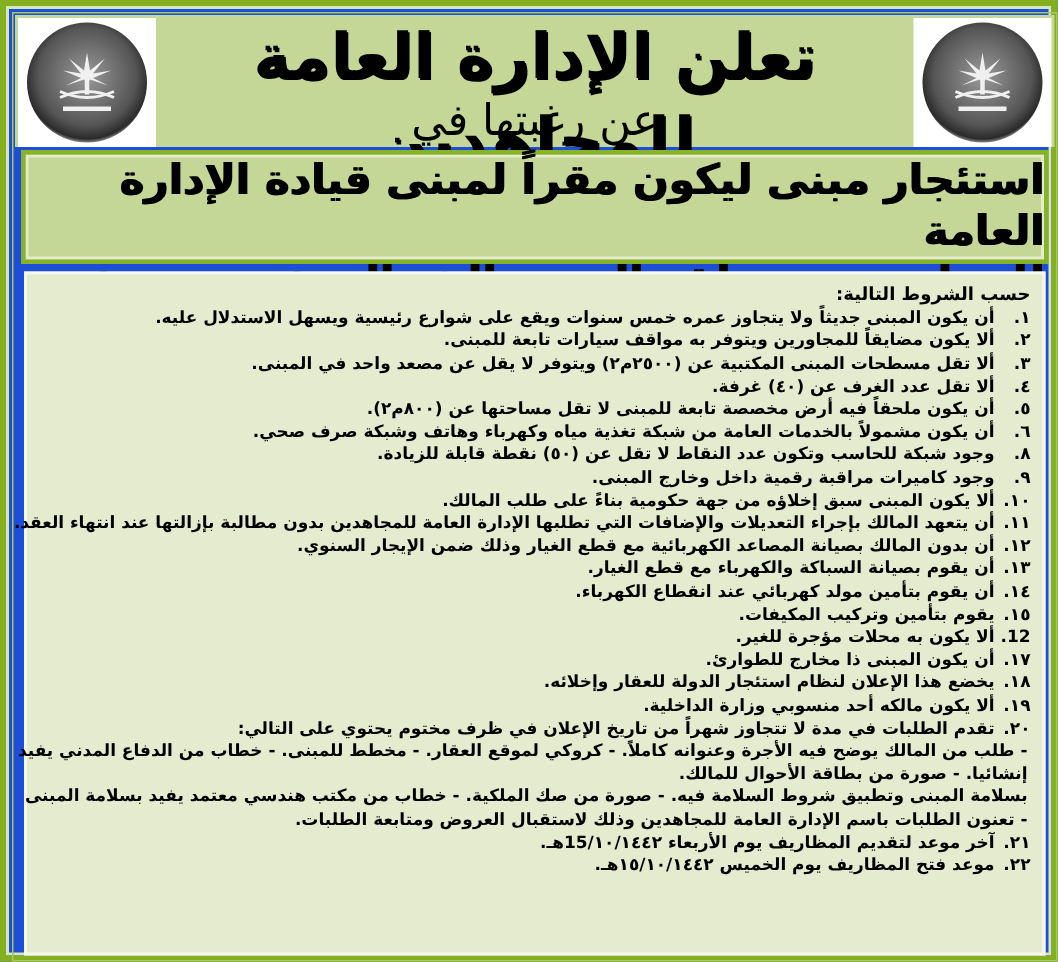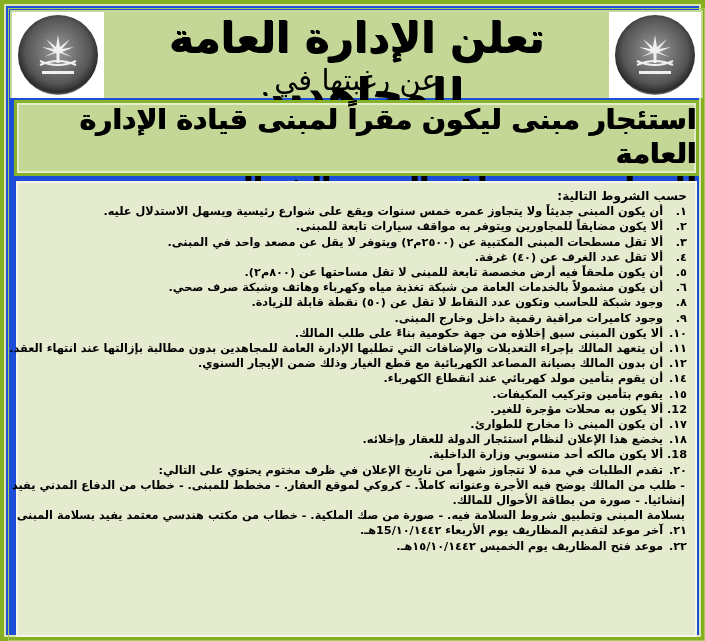--- a/index.html
+++ b/index.html
@@ -115,28 +115,30 @@
     <div class="cond-item"><span class="cond-num">٢.</span> <span>ألا يكون مضايقاً للمجاورين ويتوفر به مواقف سيارات تابعة للمبنى.</span></div>
     <div class="cond-item"><span class="cond-num">٣.</span> <span>ألا تقل مسطحات المبنى المكتبية عن (٢٥٠٠م٢) ويتوفر لا يقل عن مصعد واحد في المبنى.</span></div>
     <div class="cond-item"><span class="cond-num">٤.</span> <span>ألا تقل عدد الغرف عن (٤٠) غرفة.</span></div>
     <div class="cond-item"><span class="cond-num">٥.</span> <span>أن يكون ملحقاً فيه أرض مخصصة تابعة للمبنى لا تقل مساحتها عن (٨٠٠م٢).</span></div>
     <div class="cond-item"><span class="cond-num">٦.</span> <span>أن يكون مشمولاً بالخدمات العامة من شبكة تغذية مياه وكهرباء وهاتف وشبكة صرف صحي.</span></div>
     <div class="cond-item"><span class="cond-num">٨.</span> <span>وجود شبكة للحاسب وتكون عدد النقاط لا تقل عن (٥٠) نقطة قابلة للزيادة.</span></div>
     <div class="cond-item"><span class="cond-num">٩.</span> <span>وجود كاميرات مراقبة رقمية داخل وخارج المبنى.</span></div>
     <div class="cond-item"><span class="cond-num">١٠.</span> <span>ألا يكون المبنى سبق إخلاؤه من جهة حكومية بناءً على طلب المالك.</span></div>
     <div class="cond-item"><span class="cond-num">١١.</span> <span>أن يتعهد المالك بإجراء التعديلات والإضافات التي تطلبها الإدارة العامة للمجاهدين بدون مطالبة بإزالتها عند انتهاء العقد.</span></div>
     <div class="cond-item"><span class="cond-num">١٢.</span> <span>أن بدون المالك بصيانة المصاعد الكهربائية مع قطع الغيار وذلك ضمن الإيجار السنوي.</span></div>
+    <div class="cond-item"><span class="cond-num">١٣.</span> <span>أن يقوم بصيانة السباكة والكهرباء مع قطع الغيار.</span></div>
     <div class="cond-item"><span class="cond-num">١٤.</span> <span>أن يقوم بتأمين مولد كهربائي عند انقطاع الكهرباء.</span></div>
     <div class="cond-item"><span class="cond-num">١٥.</span> <span>يقوم بتأمين وتركيب المكيفات.</span></div>
     <div class="cond-item"><span class="cond-num">12.</span> <span>ألا يكون به محلات مؤجرة للغير.</span></div>
     <div class="cond-item"><span class="cond-num">١٧.</span> <span>أن يكون المبنى ذا مخارج للطوارئ.</span></div>
     <div class="cond-item"><span class="cond-num">١٨.</span> <span>يخضع هذا الإعلان لنظام استئجار الدولة للعقار وإخلائه.</span></div>
-    <div class="cond-item"><span class="cond-num">18.</span> <span>ألا يكون مالكه أحد منسوبي وزارة الداخلية.</span></div>
+    <div class="cond-item"><span class="cond-num">١٩.</span> <span>ألا يكون مالكه أحد منسوبي وزارة الداخلية.</span></div>
     <div class="cond-item"><span class="cond-num">٢٠.</span> <span>تقدم الطلبات في مدة لا تتجاوز شهراً من تاريخ الإعلان في ظرف مختوم يحتوي على التالي:</span></div>
 
     <div class="cond-sub">- طلب من المالك يوضح فيه الأجرة وعنوانه كاملاً. - كروكي لموقع العقار. - مخطط للمبنى. - خطاب من الدفاع المدني يفيد</div>
     <div class="cond-sub">إنشائيا. - صورة من بطاقة الأحوال للمالك.</div>
     <div class="cond-sub">بسلامة المبنى وتطبيق شروط السلامة فيه. - صورة من صك الملكية. - خطاب من مكتب هندسي معتمد يفيد بسلامة المبنى</div>
+    <div class="cond-sub">- تعنون الطلبات باسم الإدارة العامة للمجاهدين وذلك لاستقبال العروض ومتابعة الطلبات.</div>
 
     <div class="cond-item"><span class="cond-num">٢١.</span> <span>آخر موعد لتقديم المظاريف يوم الأربعاء 15/١٠/١٤٤٢هـ.</span></div>
     <div class="cond-item"><span class="cond-num">٢٢.</span> <span>موعد فتح المظاريف يوم الخميس ١٥/١٠/١٤٤٢هـ.</span></div>
   </div>
 </div>
 
 </body></html>

